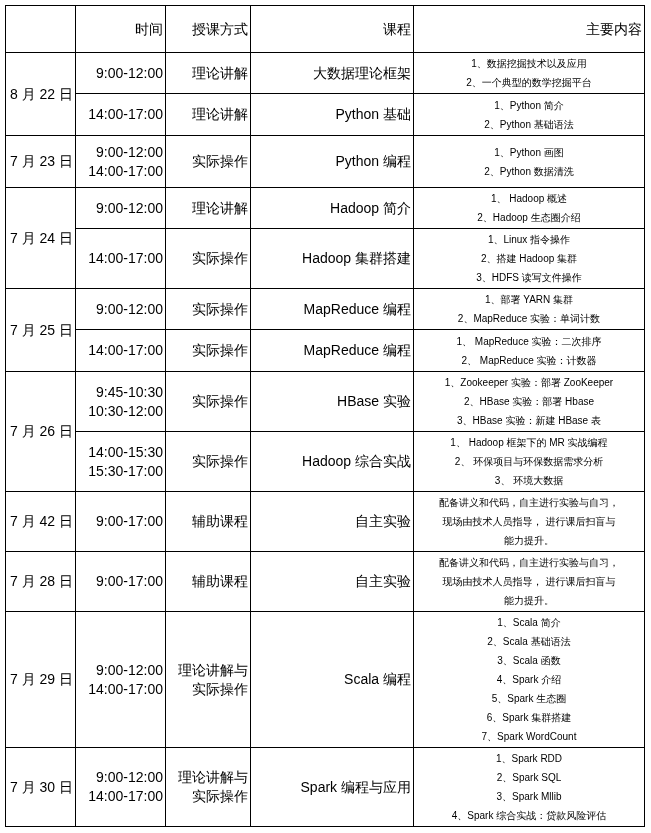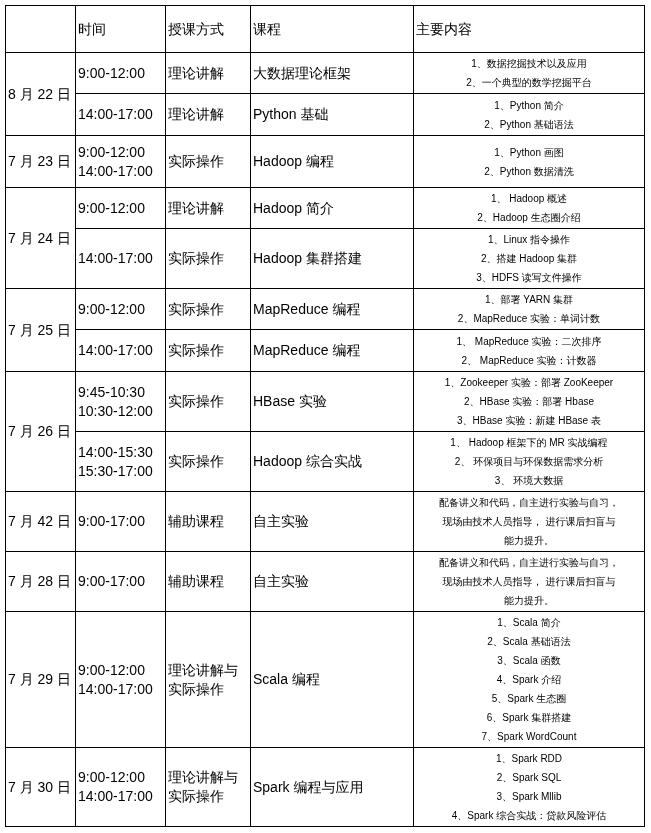--- a/index.html
+++ b/index.html
@@ -23,21 +23,21 @@
   }
   table.schedule td, table.schedule th {
     border: 1px solid #000000;
     vertical-align: middle;
     white-space: pre-line;
     line-height: 19px;
     padding: 1px 2px;
     overflow: hidden;
     font-weight: normal;
   }
-  .c-center { text-align: left; }
+  .c-center { text-align: right; }
   .c-content {
     text-align: center;
     padding: 2px 6px;
     font-size: 10px;
     line-height: 19px;
   }
 </style>
 </head>
 <body>
 
@@ -73,21 +73,21 @@
     <td class="c-center">Python 基础</td>
     <td class="c-content">1、Python 简介
 2、Python 基础语法</td>
   </tr>
 
   <tr style="height:52px">
     <td class="c-center">7 月 23 日</td>
     <td class="c-center">9:00-12:00
 14:00-17:00</td>
     <td class="c-center">实际操作</td>
-    <td class="c-center">Hadoop 编程</td>
+    <td class="c-center">Python 编程</td>
     <td class="c-content">1、Python 画图
 2、Python 数据清洗</td>
   </tr>
 
   <tr style="height:40px">
     <td class="c-center" rowspan="2">7 月 24 日</td>
     <td class="c-center">9:00-12:00</td>
     <td class="c-center">理论讲解</td>
     <td class="c-center">Hadoop 简介</td>
     <td class="c-content">1、 Hadoop 概述

